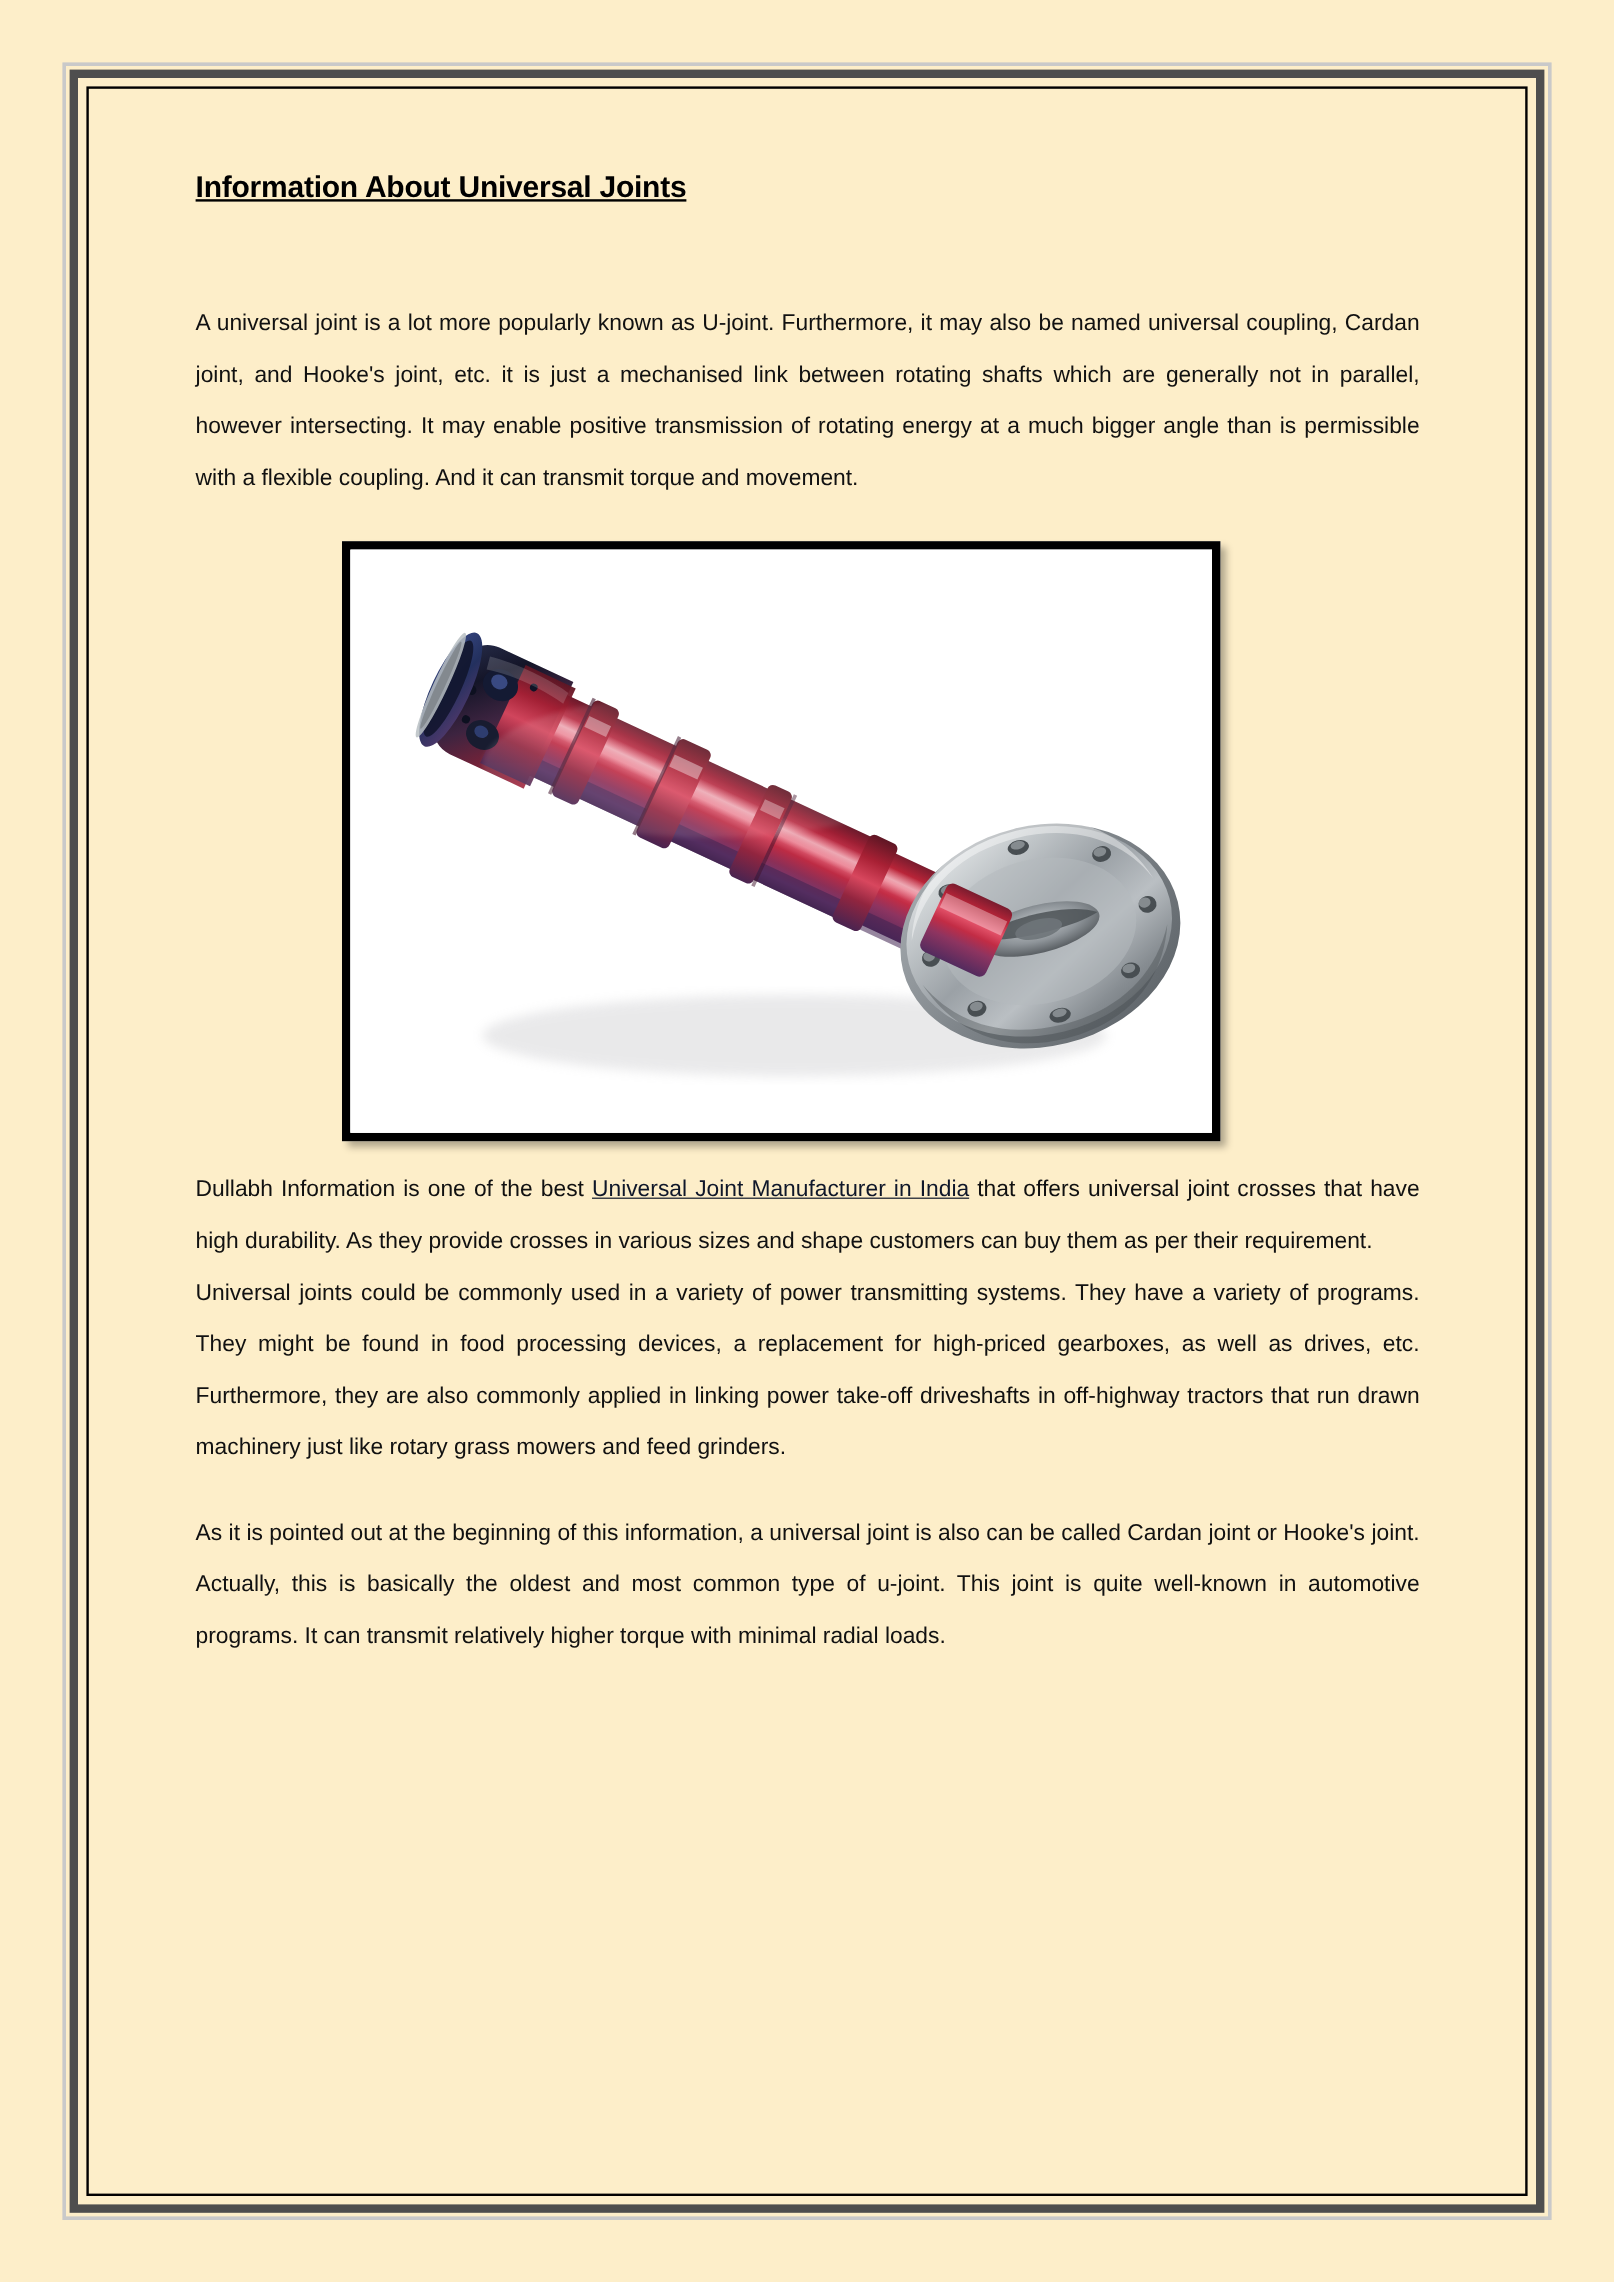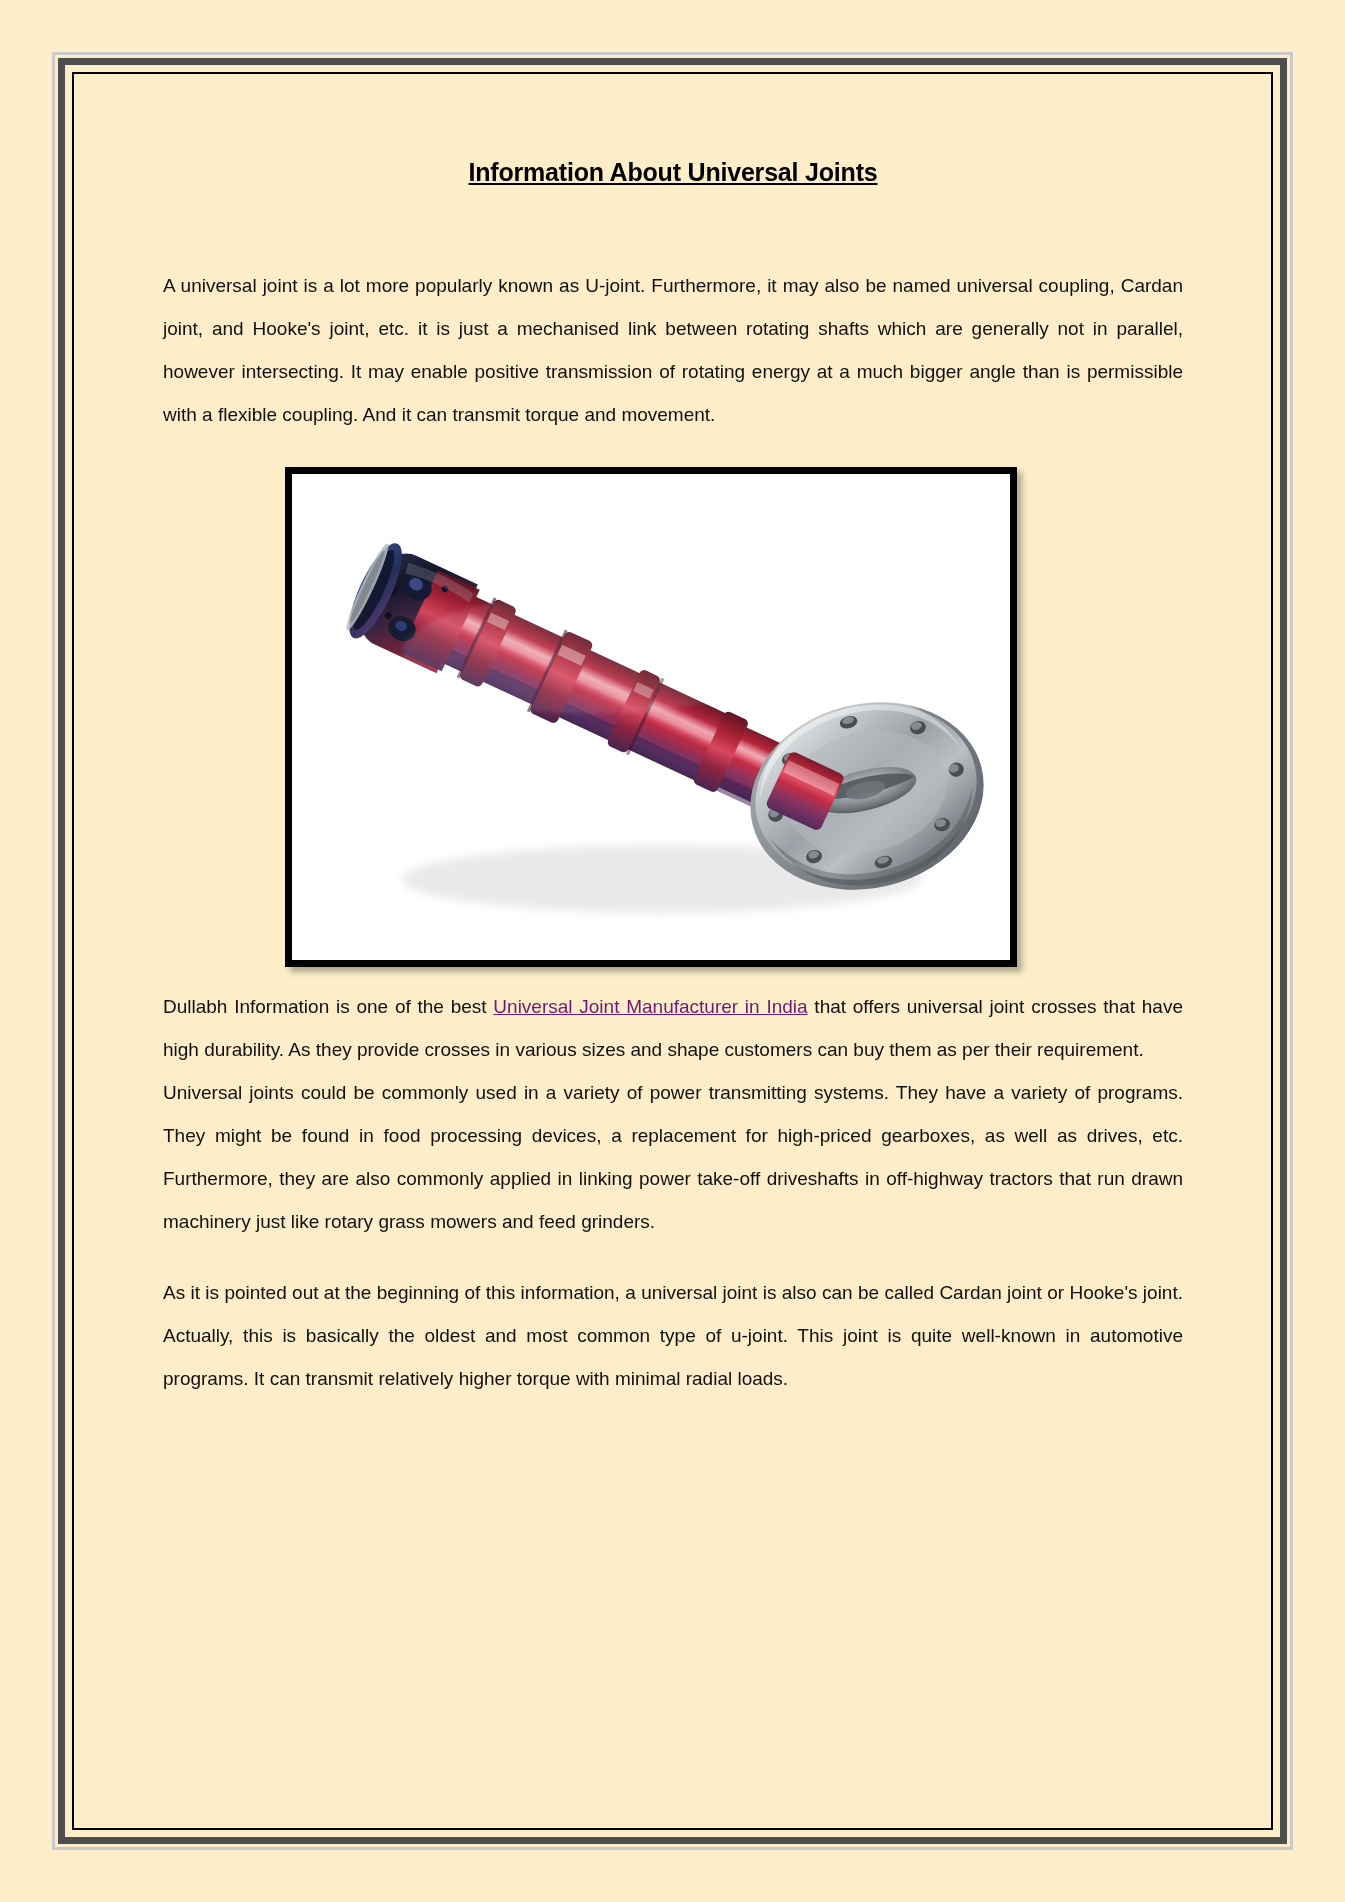--- a/index.html
+++ b/index.html
@@ -56,47 +56,46 @@
 
   
   .content {
     position: absolute;
     left: 163px;
     top: 120px;
     width: 1020px;
   }
 
   .doc-title {
-    text-align: center;
     font-size: 25px;
     font-weight: bold;
     color: #000;
     text-decoration: underline;
     letter-spacing: -0.2px;
-    margin: 16px;
+    margin: 0;
     padding: 22px 0 0 0;
     font-family: "Liberation Sans", sans-serif;
   }
 
   .para {
     font-size: 19px;
     line-height: 43px;
     color: #111;
     text-align: justify;
     margin: 0;
     font-family: "Liberation Sans", sans-serif;
   }
 
   .para-1 { margin-top: 77px; }
   .para-2 { margin-top: 14px; }
   .para-3 { }
   .para-4 { margin-top: 28px; }
 
   .doc-link {
-    color: #701a75;
+    color: #0f172a;
     text-decoration: underline;
   }
 
   
   .figure-wrap {
     margin-top: 31px;
     text-align: left;
     padding-left: 122px;
   }
   .figure {

